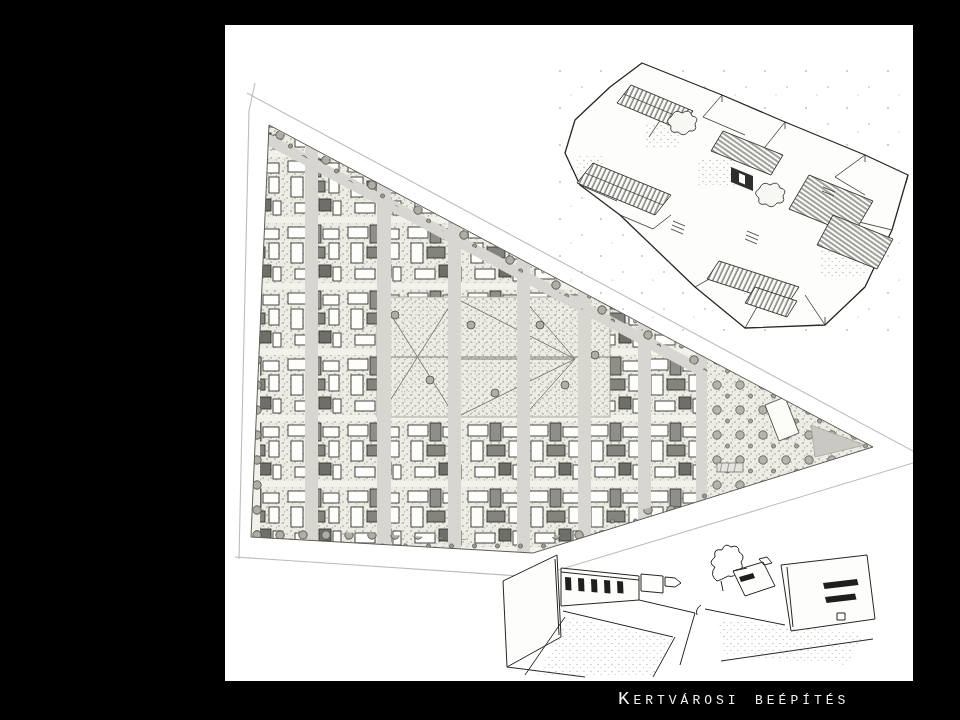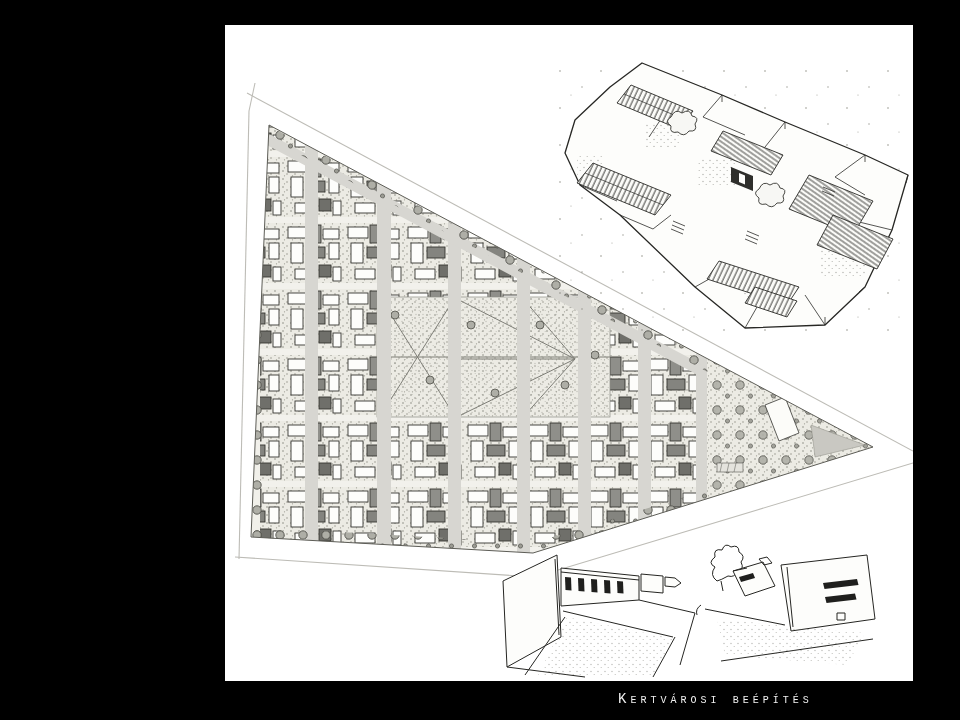--- a/index.html
+++ b/index.html
@@ -10,21 +10,21 @@
   }
   .slide-canvas{
     position:absolute;left:225px;top:25px;width:688px;height:656px;
     background:#ffffff;
   }
   .slide-canvas svg{display:block;width:688px;height:656px;}
   .footer-title{
     position:absolute;top:685px;left:618px;width:300px;height:30px;
     color:#f2f2f2;
     font-family:"Liberation Mono","DejaVu Sans Mono",monospace;
-    font-size:14px;line-height:28px;
+    font-size:19px;line-height:28px;
     font-variant:small-caps;
     letter-spacing:4px;
     white-space:nowrap;
   }
 </style>
 </head>
 <body>
 
 <div class="slide-canvas">
 <svg viewBox="0 0 688 656" xmlns="http://www.w3.org/2000/svg">

